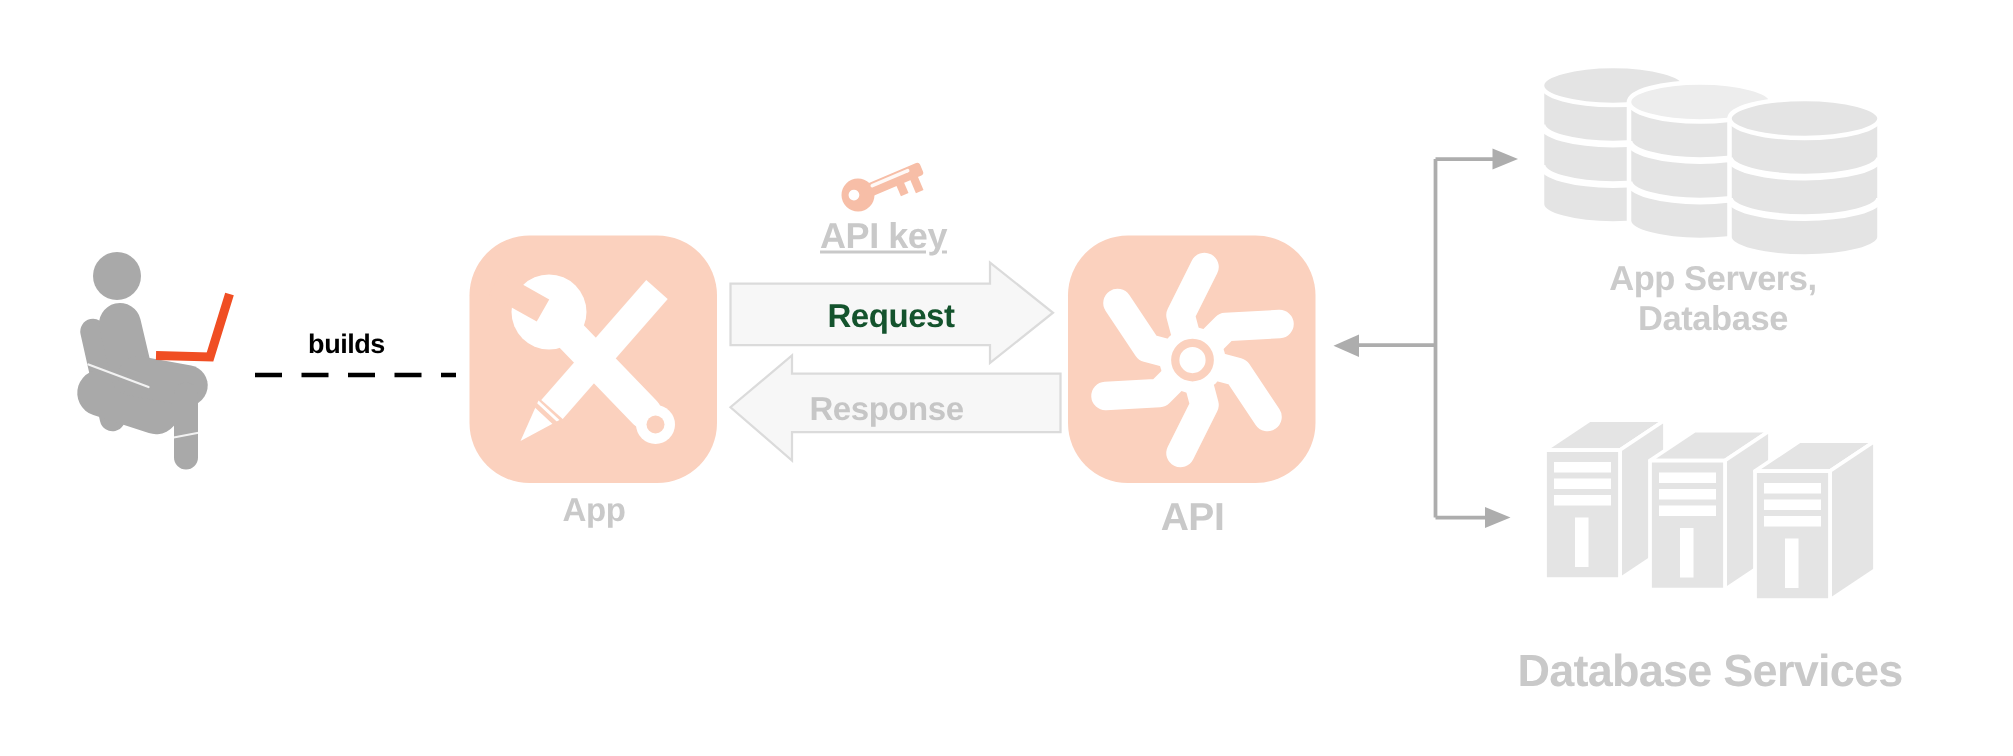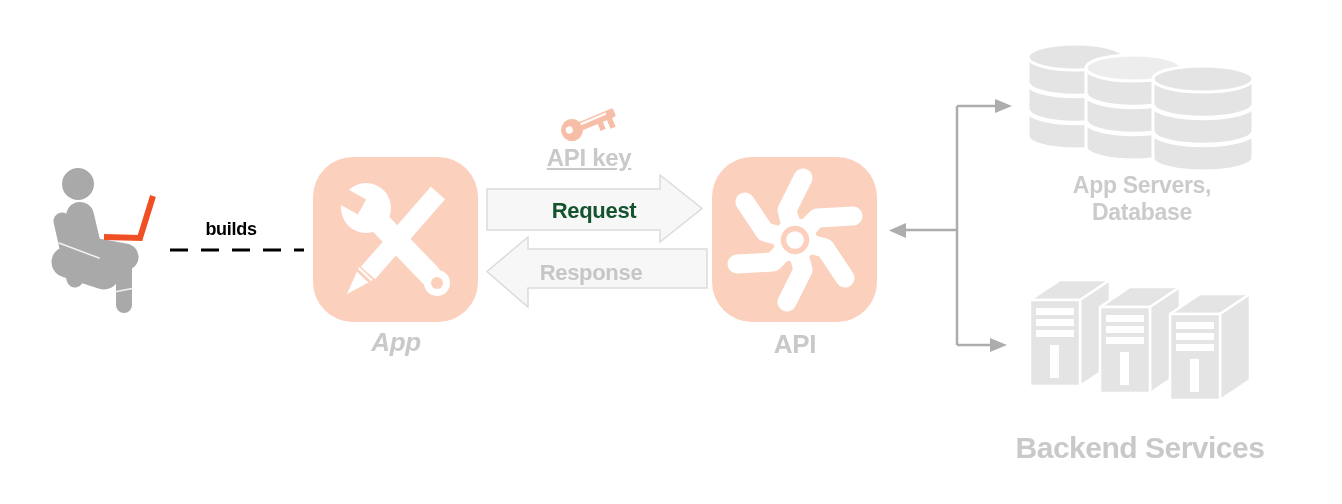--- a/index.html
+++ b/index.html
@@ -13,21 +13,21 @@
   .layer { position:absolute; left:0; top:0; }
   .lbl {
     position:absolute;
     font-weight:bold;
     white-space:nowrap;
     transform:translateX(-50%);
     letter-spacing:-0.3px;
   }
   .lbl-dev      { left:103px;  top:325px; font-size:26px; color:#000000; letter-spacing:-0.5px; }
   .lbl-builds   { left:231px;  top:219px; font-size:18px; color:#000000; }
-  .lbl-app      { left:396px;  top:327px; font-size:26px; color:#C9C9C9;font-style:italic; }
+  .lbl-app      { left:396px;  top:327px; font-size:22px; color:#C9C9C9; }
   .lbl-apikey   { left:589px;  top:144px; font-size:24px; color:#C9C9C9;text-decoration:underline; }
   .lbl-request  { left:594px;  top:198px; font-size:22px; color:#14532d; }
   .lbl-response { left:591px;  top:260px; font-size:22px; color:#C6C6C6; }
   .lbl-api      { left:795px;  top:329px; font-size:26px; color:#C9C9C9; }
   .lbl-esb      { left:1142px; top:172px; font-size:23px; line-height:27px; color:#CBCBCB; text-align:center; }
   .lbl-backend  { left:1140px; top:431px; font-size:30px; color:#C9C9C9; letter-spacing:-0.5px; }
 </style>
 </head>
 <body>
 
@@ -158,15 +158,15 @@
   <div class="lbl lbl-builds">builds</div>
   <div class="lbl lbl-app">App</div>
   <div class="lbl lbl-apikey">API key</div>
   <div class="lbl lbl-request">Request</div>
   <div class="lbl lbl-response">Response</div>
   <div class="lbl lbl-api">API</div>
   <div class="lbl lbl-esb">
     <div>App Servers,</div>
     <div>Database</div>
   </div>
-  <div class="lbl lbl-backend">Backend Services</div>
+  <div class="lbl lbl-backend">Database Services</div>
 
 </div>
 
 </body></html>

